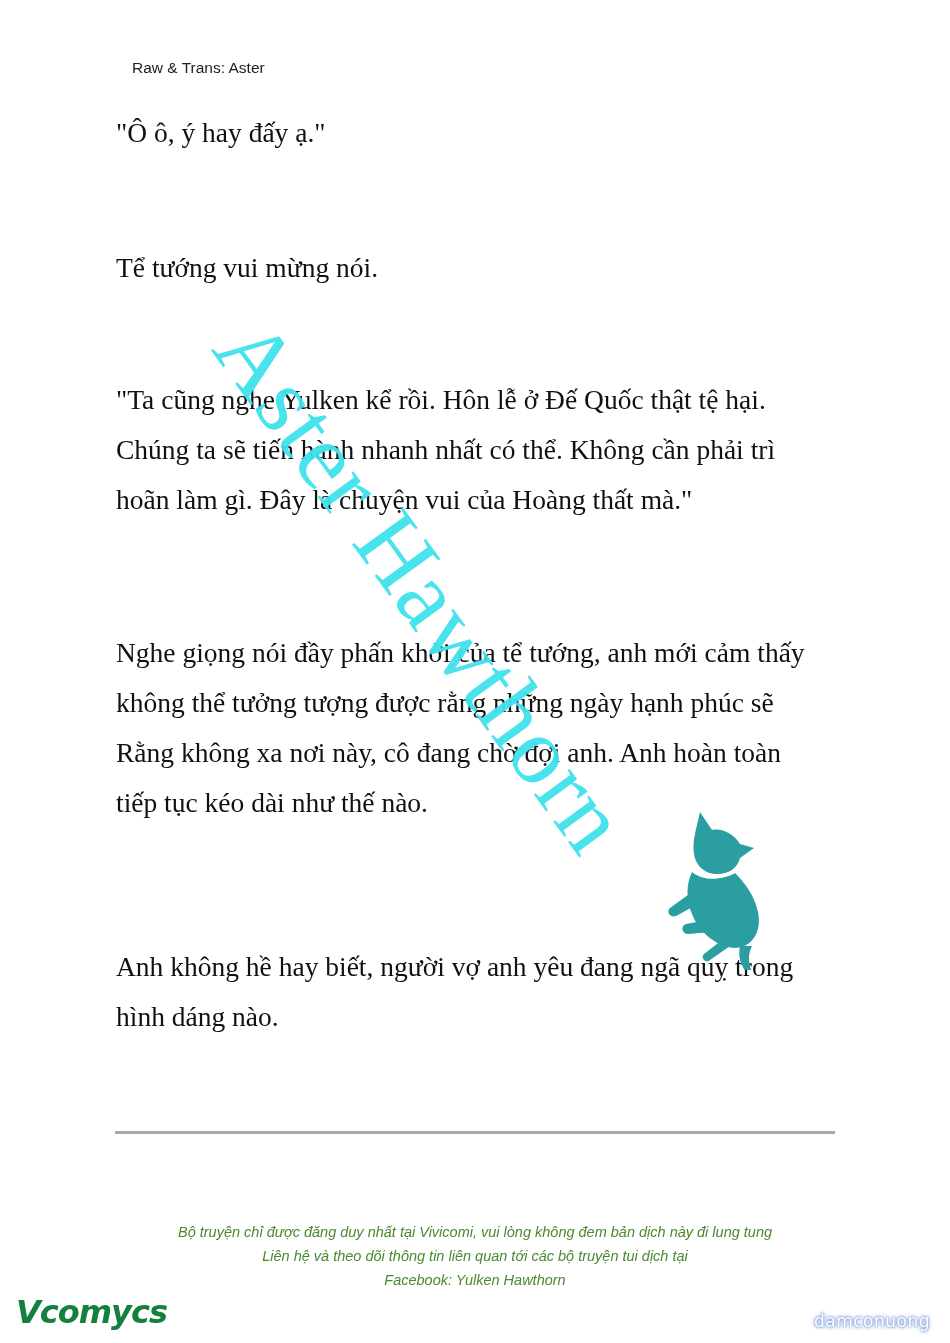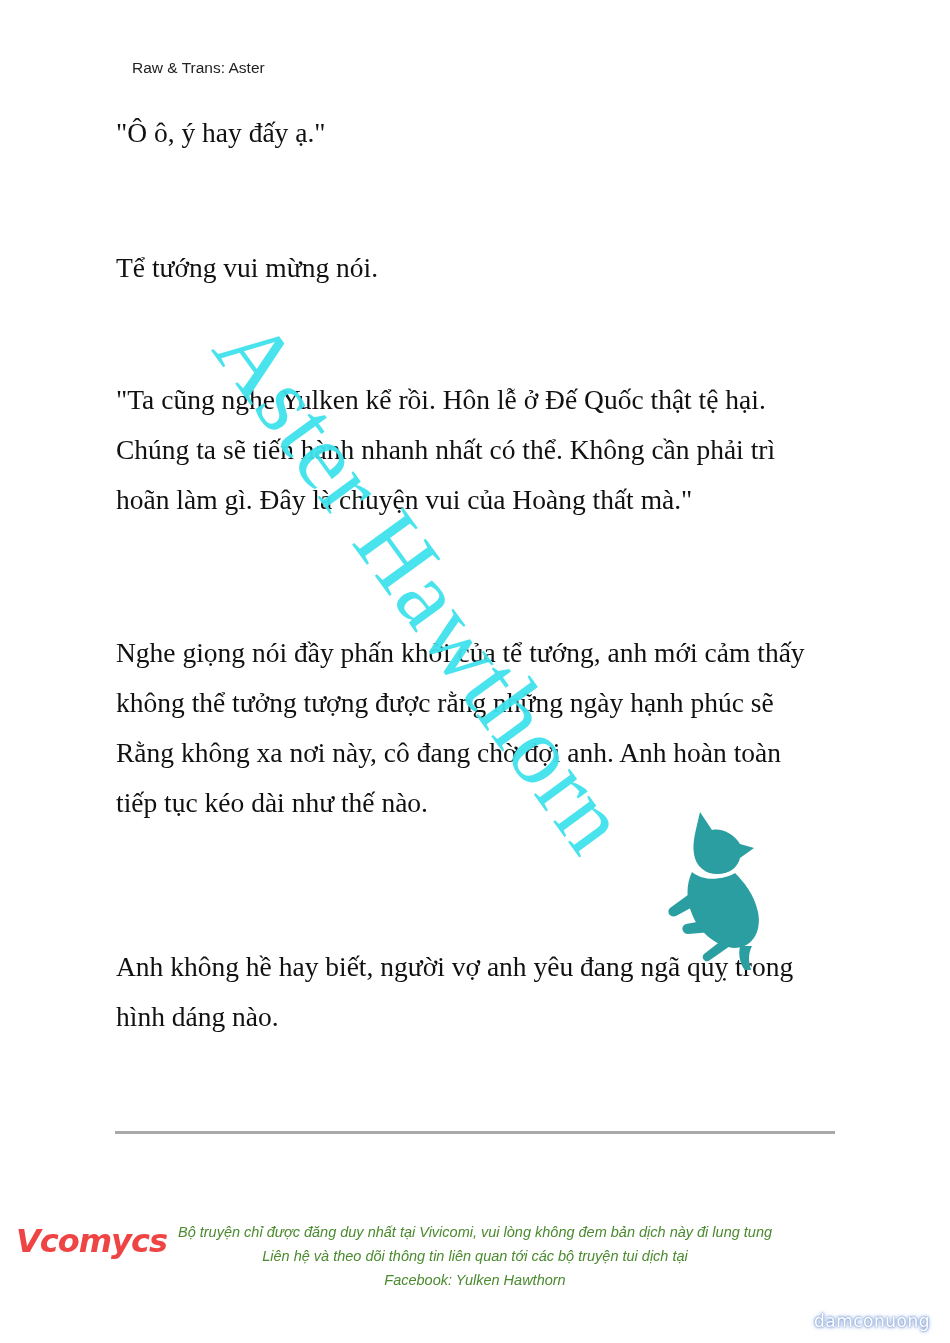--- a/index.html
+++ b/index.html
@@ -32,23 +32,23 @@
     }
     .watermark {
       position: absolute; left: 92px; top: 530px;
       font-family: "Liberation Serif", serif; font-size: 96px; color: #3fe2ec;
       transform: rotate(54deg); transform-origin: center; white-space: nowrap;
       opacity: 0.95; letter-spacing: 1px; pointer-events: none;
       width: 660px; text-align: center;
     }
     .cat { position: absolute; left: 652px; top: 800px; width: 130px; height: 170px; }
     .logo-left {
-      position: absolute; left: 16px; top: 1222px;
+      position: absolute; left: 16px; top: 1293px;
       font-family: "DejaVu Sans", sans-serif; font-style: italic; font-weight: bold;
-      font-size: 32px; color: #ef4444; letter-spacing: -1px;
+      font-size: 32px; color: #15803d; letter-spacing: -1px;
     }
     .logo-right {
       position: absolute; left: 814px; top: 1311px;
       font-family: "DejaVu Sans", sans-serif; font-size: 17px; color: #ffffff;
       text-shadow: 0 0 3px #7f9fd6, 0 0 5px #8aa8de, 0 0 2px #6b8bc9;
       letter-spacing: 0.5px;
     }
   </style>
 </head>
 <body>

